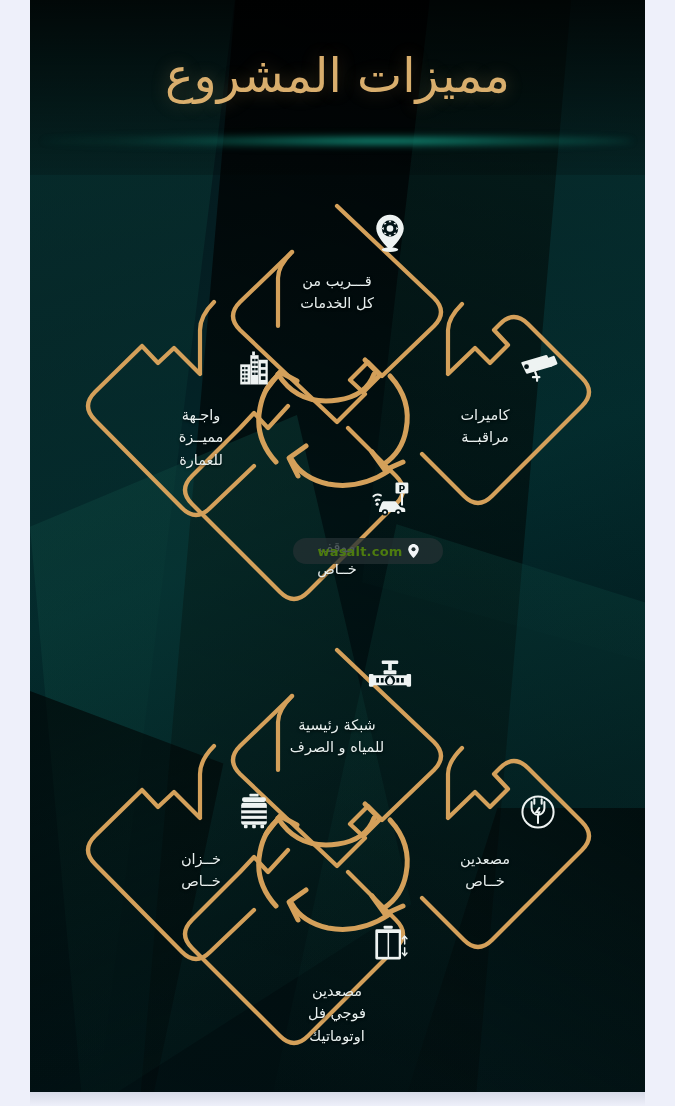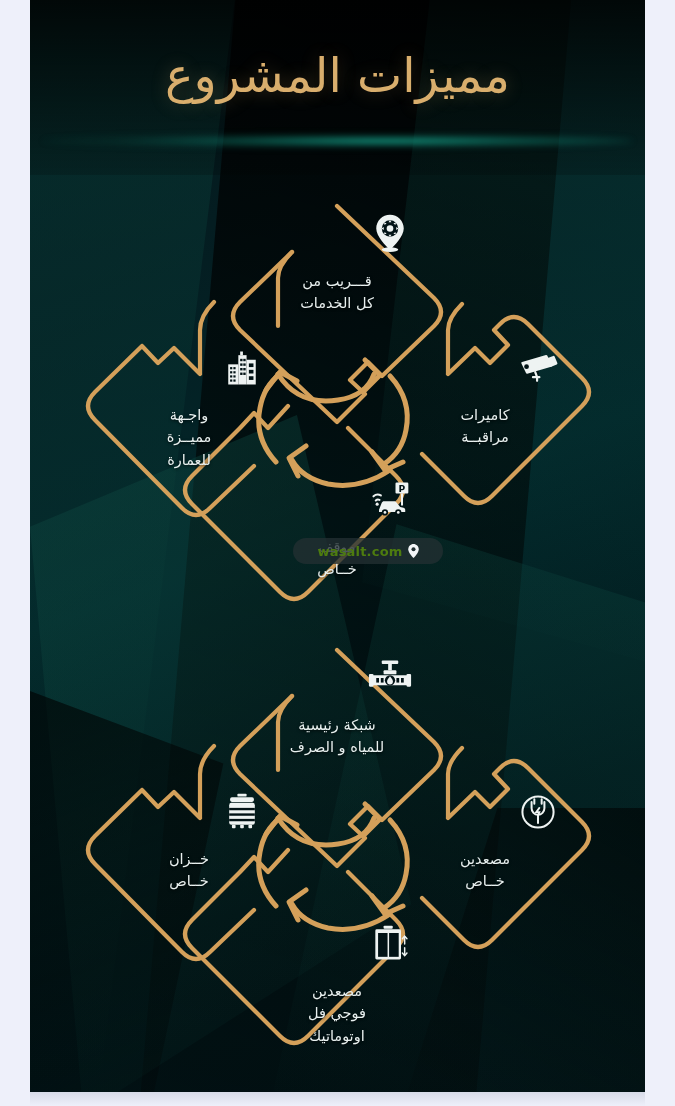--- a/index.html
+++ b/index.html
@@ -132,21 +132,21 @@
     font-size: 14.5px;
     line-height: 1.55;
     letter-spacing: .3px;
     color: #e9f1f0;
     white-space: pre-line;
     text-shadow: 0 1px 3px rgba(0,0,0,.7);
   }
 
   .node-top    { left: 232px; top: 34px; }
   .node-right  { left: 380px; top: 168px; }
-  .node-left   { left: 84px;  top: 168px; }
+  .node-left   { left: 96px;  top: 168px; }
   .node-bottom { left: 232px; top: 300px; }
 
   
   #watermark {
     position: absolute;
     left: 263px;
     top: 538px;
     width: 150px;
     height: 26px;
     border-radius: 13px;

